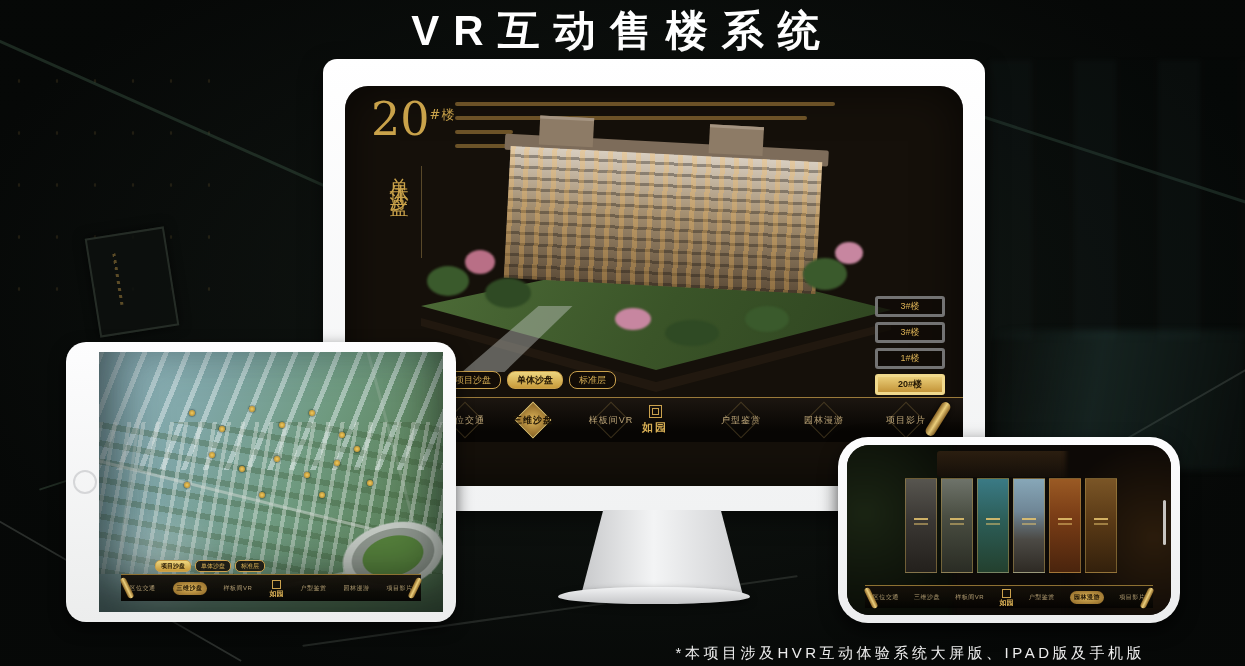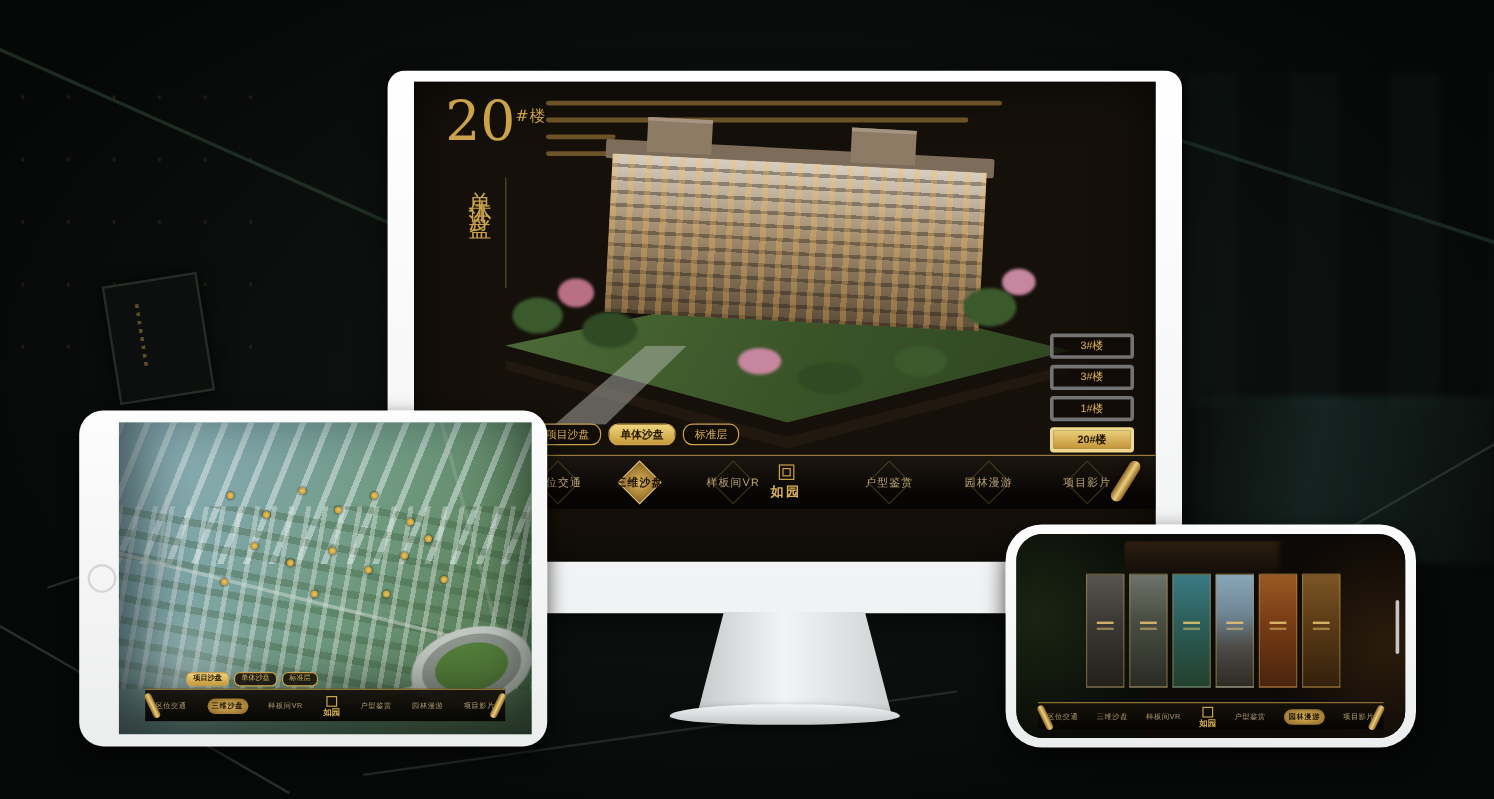--- a/index.html
+++ b/index.html
@@ -31,22 +31,22 @@
   .footnote{bottom:3px;right:100px;color:#ededed;font-size:15px;letter-spacing:3.5px;}
 
   
   .monitor{left:323px;top:59px;width:662px;height:452px;border-radius:14px;
       background:linear-gradient(#ffffff,#f1f2f3);box-shadow:0 8px 22px rgba(0,0,0,.55);}
   .m-neck{left:255px;top:451px;width:168px;height:84px;
       background:linear-gradient(90deg,#c6c7c9,#f3f4f5 45%,#cfd0d2);
       clip-path:polygon(15% 0,85% 0,98% 100%,2% 100%);}
   .m-base{left:235px;top:528px;width:192px;height:17px;border-radius:50%/60% 60% 45% 45%;
       background:linear-gradient(#f2f3f4,#c4c5c7);box-shadow:0 3px 7px rgba(0,0,0,.5);}
-  .m-screen{left:22px;top:9px;width:618px;height:400px;background:#15100a;overflow:hidden;
-      box-shadow:inset 0 0 46px rgba(0,0,0,.65);}
+  .m-screen{left:22px;top:27px;width:618px;height:400px;background:#15100a;overflow:hidden;
+      box-shadow:inset 0 0 46px rgba(0,0,0,.65);border-radius:23px;}
 
   
   .blk-no{left:26px;top:10px;color:#c9a24a;font-family:"DejaVu Serif",serif;font-size:46px;line-height:1;}
   .blk-no sup{font-size:13px;letter-spacing:1px;}
   .blk-sub{left:42px;top:76px;writing-mode:vertical-rl;text-orientation:upright;
       color:#c9a24a;font-family:"DejaVu Serif",serif;font-size:19px;letter-spacing:7px;}
   .blk-rule{left:76px;top:80px;width:1px;height:92px;background:rgba(190,158,88,.4);}
   .desc-line{height:4px;border-radius:2px;background:rgba(196,150,70,.5);filter:blur(.4px);}
 
   
@@ -162,20 +162,21 @@
   <div class="abs map-line" style="left:-30px;top:120px;width:420px;height:3px;background:rgba(52,76,60,.5);transform:rotate(24deg);"></div>
   <div class="abs map-line" style="left:30px;top:430px;width:380px;height:2px;background:rgba(70,95,75,.4);transform:rotate(-18deg);"></div>
   <div class="abs map-line" style="left:880px;top:150px;width:420px;height:3px;background:rgba(45,70,58,.5);transform:rotate(18deg);"></div>
   <div class="abs map-line" style="left:990px;top:430px;width:300px;height:2px;background:rgba(150,160,150,.25);transform:rotate(-30deg);"></div>
   <div class="abs map-line" style="left:300px;top:610px;width:500px;height:2px;background:rgba(140,150,140,.2);transform:rotate(-8deg);"></div>
   <div class="abs map-line" style="left:-20px;top:590px;width:280px;height:2px;background:rgba(150,160,150,.25);transform:rotate(30deg);"></div>
   <div class="abs plaque"></div>
   <div class="abs scenery-r1"></div>
   <div class="abs scenery-r2"></div>
 
+  <div class="abs page-title">VR互动售楼系统</div>
 
   <div class="abs monitor">
     <div class="abs m-screen">
 
       <div class="abs blk-no">
         <span>20</span><sup>#楼</sup>
       </div>
       <div class="abs blk-sub">单体沙盘</div>
       <div class="abs blk-rule"></div>
 
@@ -319,14 +320,15 @@
         <div class="mini-item">户型鉴赏</div>
         <div class="mini-item active">园林漫游</div>
         <div class="mini-item">项目影片</div>
         <div class="abs mini-scroll" style="right:3px;top:1px;transform:rotate(26deg);"></div>
       </div>
 
       <div class="abs p-slot"></div>
     </div>
   </div>
 
+  <div class="abs footnote">*本项目涉及HVR互动体验系统大屏版、IPAD版及手机版</div>
 
 </div>
 
 </body></html>

